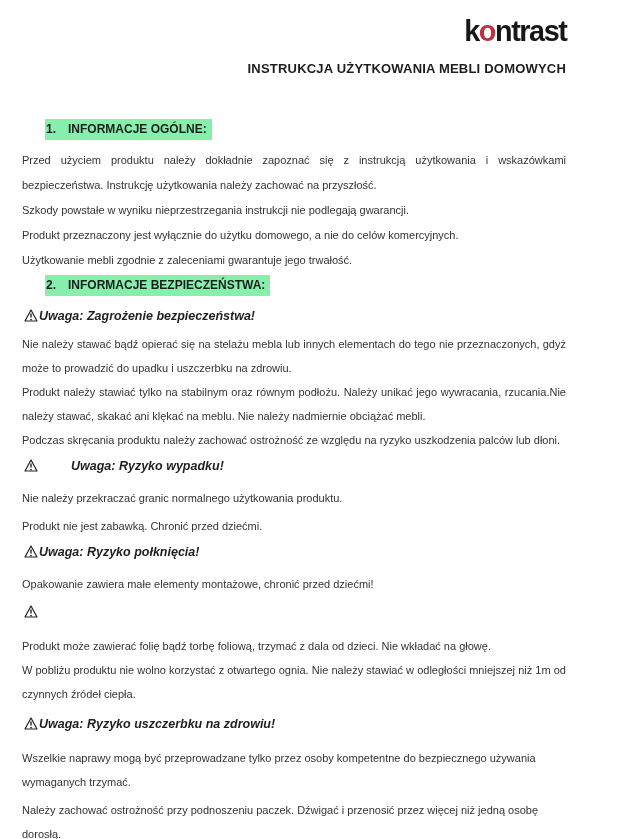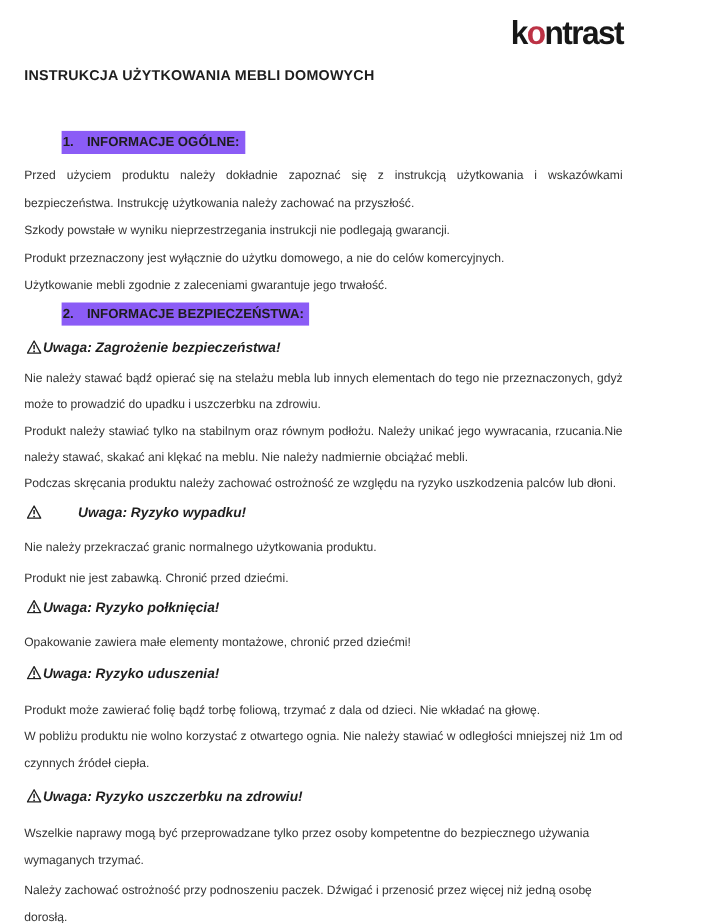--- a/index.html
+++ b/index.html
@@ -27,35 +27,35 @@
     letter-spacing: -1.5px;
     color: #171717;
     line-height: 35px;
     transform: scaleX(0.96);
     transform-origin: right center;
   }
   .logo .o { color: #bc3245; }
   
   .doc-title {
     margin-top: 13px;
-    text-align: left;
+    text-align: right;
     font-size: 13px;
     font-weight: 700;
     color: #1d1d1d;
     letter-spacing: 0.2px;
     line-height: 16px;
   }
   
   .sec-heading { line-height: 18px; }
   .sec-heading.first { margin-top: 42px; }
   .sec-heading.second { margin-top: 2px; }
   .sec-heading .hl {
     display: inline-block;
-    margin-left: 34px;
-    background: #8b5cf6;
+    margin-left: 23px;
+    background: #86efac;
     padding: 1px 5px 2px 1px;
     font-size: 12px;
     font-weight: 700;
     color: #1d1d1d;
   }
   .sec-heading .num { display: inline-block; margin-right: 12px; }
   
   p.body {
     margin: 0;
     font-size: 11px;
@@ -147,21 +147,20 @@
       <span class="w-label">Uwaga: Ryzyko połknięcia!</span>
     </div>
     <p class="body">Opakowanie zawiera małe elementy montażowe, chronić przed dziećmi!</p>
 
     <div class="warning w4">
       <svg class="w-icon" width="14" height="13" viewBox="0 0 14 13">
           <path d="M7 1 L13 12 L1 12 Z" fill="none" stroke="#222222" stroke-width="1.2" stroke-linejoin="round"></path>
           <line x1="7" y1="4.6" x2="7" y2="8.6" stroke="#222222" stroke-width="1.4"></line>
           <circle cx="7" cy="10.6" r="0.85" fill="#222222"></circle>
         </svg>
-      <span class="w-label">Uwaga: Ryzyko uduszenia!</span>
     </div>
     <p class="body">Produkt może zawierać folię bądź torbę foliową, trzymać z dala od dzieci. Nie wkładać na głowę.</p>
 
     <p class="body justify">W pobliżu produktu nie wolno korzystać z otwartego ognia. Nie należy stawiać w odległości mniejszej niż 1m od czynnych źródeł ciepła.</p>
 
     <div class="warning w6">
       <svg class="w-icon" width="14" height="13" viewBox="0 0 14 13">
           <path d="M7 1 L13 12 L1 12 Z" fill="none" stroke="#222222" stroke-width="1.2" stroke-linejoin="round"></path>
           <line x1="7" y1="4.6" x2="7" y2="8.6" stroke="#222222" stroke-width="1.4"></line>
           <circle cx="7" cy="10.6" r="0.85" fill="#222222"></circle>

